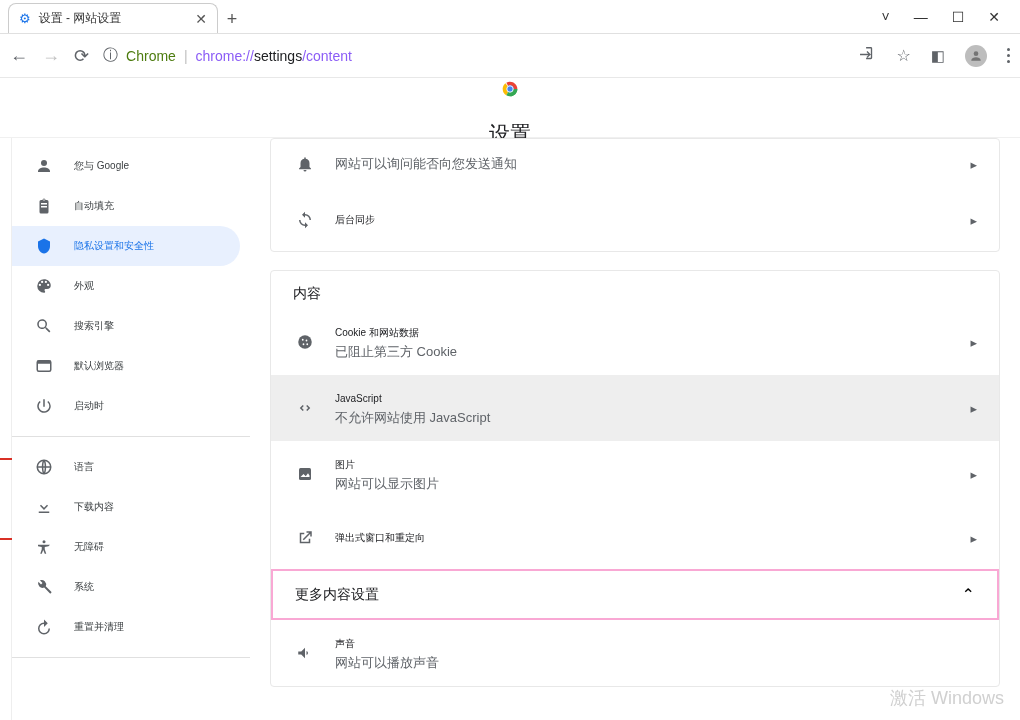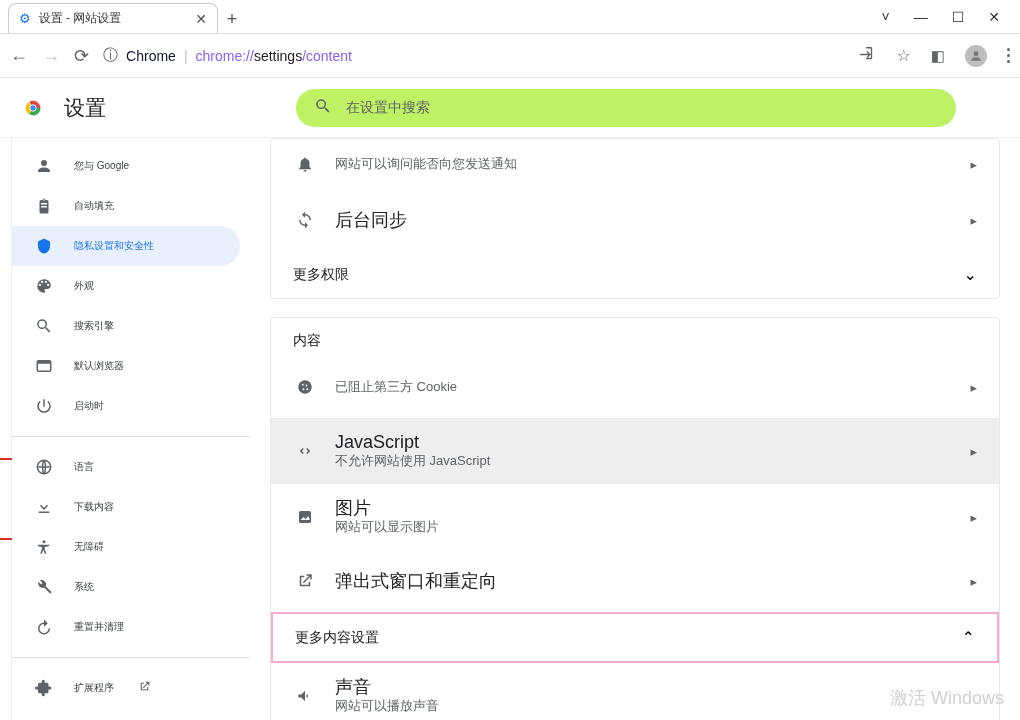--- a/index.html
+++ b/index.html
@@ -12,32 +12,32 @@
   .tab-close { color: #555; font-size: 14px; cursor: pointer; margin-left: auto; }
   .newtab { width: 28px; height: 28px; display: flex; align-items: center; justify-content: center; color: #555; font-size: 18px; cursor: pointer; }
   .wincontrols { margin-left: auto; display: flex; gap: 24px; padding-right: 20px; align-items: center; color: #333; }
   .wincontrols span { font-size: 14px; cursor: pointer; }
   
   
   .toolbar { height: 44px; background: #fff; border-bottom: 1px solid #e8e8e8; display: flex; align-items: center; padding: 0 10px; gap: 14px; }
   .navbtn { color: #5f6368; font-size: 18px; cursor: pointer; }
   .navbtn.disabled { color: #c0c0c0; }
   .omnibox { flex: 1; display: flex; align-items: center; gap: 8px; color: #5f6368; font-size: 14px; }
-  .omni-chrome { color: #0f172a; }
+  .omni-chrome { color: #4d7c0f; }
   .omni-sep { color: #c0c0c0; }
   .omni-url-dark { color: #202124; }
   .omni-url-light { color: #8b5cf6; }
   .righticons { display: flex; align-items: center; gap: 20px; color: #5f6368; font-size: 16px; }
   .righticons span { cursor: pointer; }
   .avatar-circle { width: 22px; height: 22px; border-radius: 50%; background: #bdbdbd; display: flex; align-items: center; justify-content: center; }
   .kebab { letter-spacing: 0; line-height: 4px; display:flex; flex-direction:column; gap:3px;}
   .kebab i{width:3px;height:3px;background:#5f6368;border-radius:50%;display:block;}
   
   
-  .settings-header { height: 60px; display: flex; align-items: center; padding: 0 22px; gap: 20px; border-bottom:1px solid #f0f0f0;}
+  .settings-header { height: 60px; display: flex; align-items: center; padding: 0 22px; gap: 20px; border-bottom:1px solid #f0f0f0;flex-direction:column;}
   .chrome-logo { width:22px; height:22px; position:relative;}
   .chrome-logo svg{width:22px;height:22px;}
   .settings-title { font-size: 21px; color: #202124; }
   .search-wrap { margin-left: 170px; flex: 1; max-width: 660px; }
   .search-box { height: 38px; background: #bef264; border-radius: 40px; display: flex; align-items: center; padding: 0 18px; gap: 14px; color: #5f6368; font-size: 14px; }
   
   
   .main { display: flex; height: calc(720px - 34px - 44px - 60px); position:relative;}
   .left-edge{width:12px; background:#fff; border-right:1px solid #eee;}
   .left-red-bar1{position:absolute;left:0;top:320px;width:12px;height:2px;background:#d93025;}
@@ -57,21 +57,21 @@
   .content { flex: 1; overflow-y: auto; background: #fff; padding: 0 20px 20px 20px; position:relative;}
   .content::-webkit-scrollbar{width:14px;}
   .content::-webkit-scrollbar-thumb{background:#c1c1c1;}
   .content::-webkit-scrollbar-track{background:#f5f5f5;}
   
   .card { border: 1px solid #e8e8e8; border-radius: 4px; margin-bottom: 18px; overflow:hidden;}
   .row { display: flex; align-items: center; padding: 14px 22px; cursor: pointer; min-height:62px;}
   .row.hovered{background:#eeeeee;}
   .row .ricon { width: 24px; color: #5f6368; font-size: 18px; display:flex;justify-content:center;}
   .row .rtext { flex: 1; padding-left: 18px; }
-  .row .rtitle { font-size: 18px; color: #202124; line-height:20px;}
+  .row .rtitle { font-size: 10px; color: #202124; line-height:20px;}
   .row .rsub { font-size: 13px; color: #5f6368; line-height:18px;}
   .row .rarrow { color: #5f6368; font-size: 13px; }
   .row.simple{min-height:50px;}
   .section-row{display:flex;align-items:center;padding:14px 22px;cursor:pointer;}
   .section-row .stitle{flex:1;font-size:14px;color:#202124;}
   .section-label{font-size:14px;color:#202124;padding:14px 22px 6px 22px;}
   .redbox{border:2px solid #f9a8d4;}
   
   .watermark{position:fixed;right:16px;bottom:10px;color:#d0d0d0;font-size:18px;pointer-events:none;}
   
@@ -259,33 +259,20 @@
     </div>
     <div class="side-item">
       <span class="sicon">
           <svg class="svgicon" viewBox="0 0 24 24">
             <path d="M12 5V2L7 7l5 5V8a6 6 0 11-6 6H4a8 8 0 108-8z" transform="scale(-1,1) translate(-24,0)"></path>
           </svg>
         </span>
       <span>重置并清理</span>
     </div>
     <div class="side-divider"></div>
-    <div class="side-item">
-      <span class="sicon">
-          <svg class="svgicon" viewBox="0 0 24 24">
-            <path d="M20 10h-2V7a2 2 0 00-2-2h-3V3a2 2 0 10-4 0v2H6a2 2 0 00-2 2v3H2a2 2 0 100 4h2v3a2 2 0 002 2h3v2a2 2 0 104 0v-2h3a2 2 0 002-2v-3h2a2 2 0 100-4z"></path>
-          </svg>
-        </span>
-      <span>扩展程序</span>
-      <span class="ext-icon">
-        <svg width="13" height="13" viewBox="0 0 24 24" fill="#5f6368">
-            <path d="M14 3v2h3.6L9 13.6 10.4 15 19 6.4V10h2V3h-7zM5 5h6v2H7v10h10v-4h2v6H5V5z"></path>
-          </svg>
-      </span>
-    </div>
     <div style="height:40px"></div>
   </div>
 
   <div class="content">
     <div class="card">
       <div class="row simple">
         <span class="ricon">
             <svg class="svgicon" viewBox="0 0 24 24">
               <path d="M12 22a2 2 0 002-2h-4a2 2 0 002 2zm6-6V11a6 6 0 00-5-5.9V4a1 1 0 10-2 0v1.1A6 6 0 006 11v5l-2 2v1h16v-1l-2-2z"></path>
             </svg>
@@ -299,40 +286,37 @@
       <div class="row">
         <span class="ricon">
             <svg class="svgicon" viewBox="0 0 24 24">
               <path d="M12 4V1L8 5l4 4V6a6 6 0 016 6h2a8 8 0 00-8-8zm0 14a6 6 0 01-6-6H4a8 8 0 008 8v3l4-4-4-4v3z"></path>
             </svg>
           </span>
         <div class="rtext">
           <div class="rtitle">后台同步</div>
         </div>
         <span class="rarrow">▸</span>
-      </div>
-      <div class="section-row">
-        <span class="stitle">更多权限</span>
-        <span class="rarrow">⌄</span>
       </div>
     </div>
 
     <div class="card">
       <div class="section-label">内容</div>
       <div class="row">
         <span class="ricon">
             <svg class="svgicon" viewBox="0 0 24 24">
               <circle cx="12" cy="12" r="9"></circle>
               <circle cx="9" cy="9" r="1.2" fill="#fff"></circle>
               <circle cx="14" cy="10" r="1.2" fill="#fff"></circle>
               <circle cx="10" cy="15" r="1.2" fill="#fff"></circle>
               <circle cx="15" cy="15" r="1.2" fill="#fff"></circle>
             </svg>
           </span>
         <div class="rtext">
+          <div class="rtitle">Cookie 和网站数据</div>
           <div class="rsub">已阻止第三方 Cookie</div>
         </div>
         <span class="rarrow">▸</span>
       </div>
       <div class="row hovered">
         <span class="ricon">
             <svg class="svgicon" viewBox="0 0 24 24">
               <path d="M9 16l-4-4 4-4 1.4 1.4L7.8 12l2.6 2.6L9 16zm6 0l-1.4-1.4 2.6-2.6-2.6-2.6L15 8l4 4-4 4z"></path>
             </svg>
           </span>

